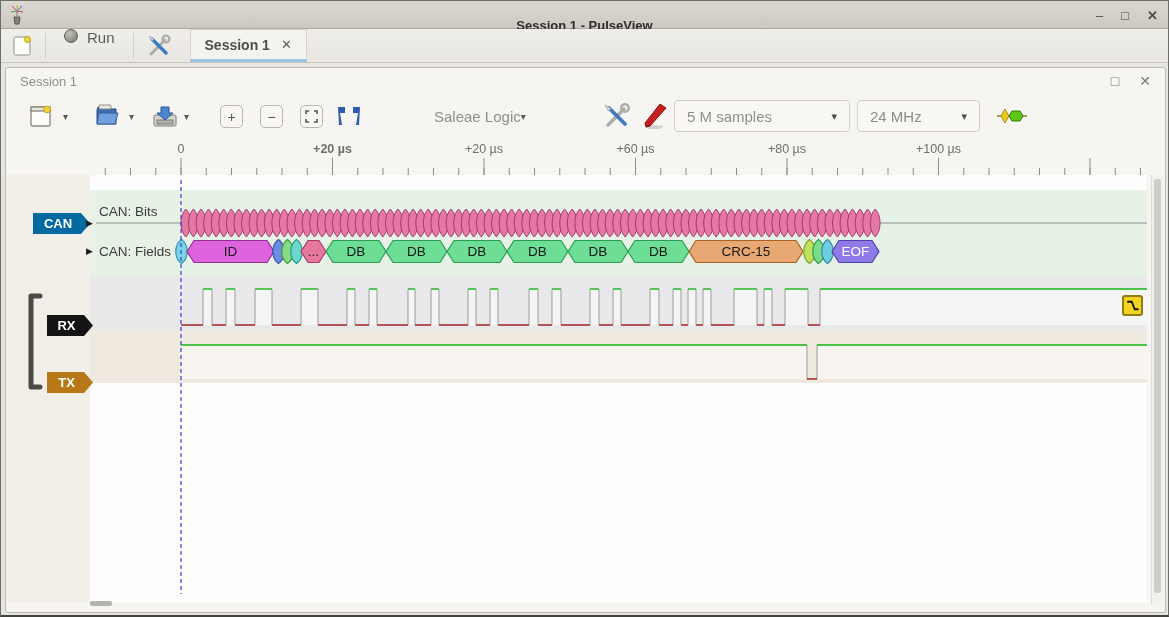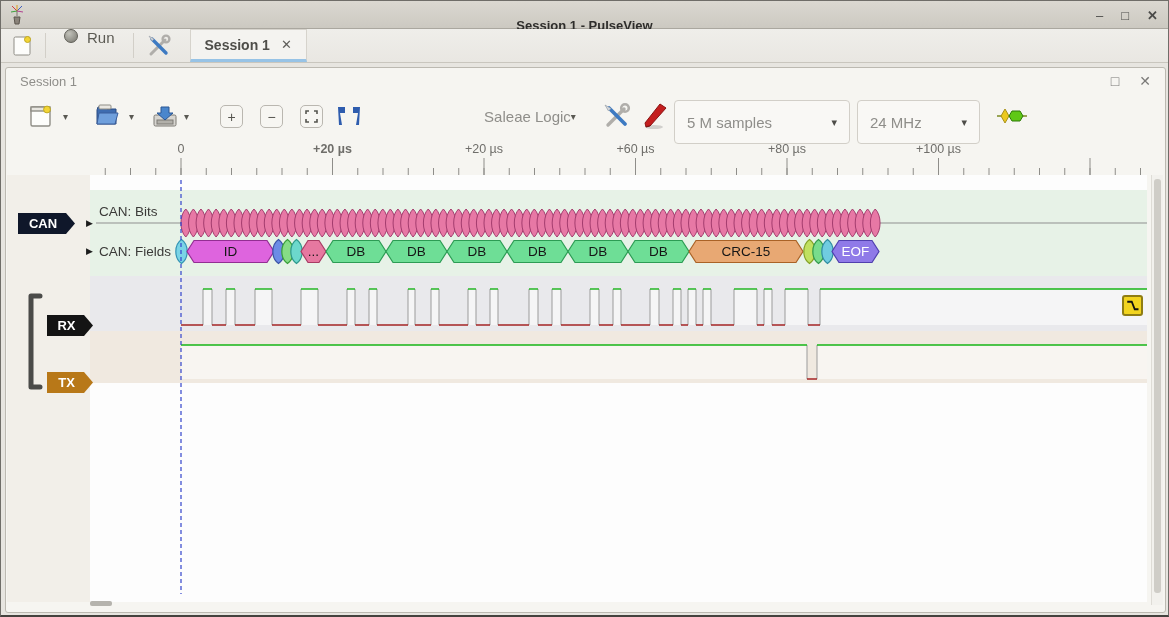--- a/index.html
+++ b/index.html
@@ -37,21 +37,21 @@
   .sub-controls { position:absolute; right:14px; top:5px; display:flex; gap:20px;
                   font-size:14px; color:#7a7977; }
   
   .s-btn { position:absolute; top:33px; height:30px; background:transparent; border:none;
            display:flex; align-items:center; }
   .dd-arrow { font-size:10px; color:#5a5953; }
   .sq-btn { position:absolute; top:37px; width:23px; height:23px; background:#f7f6f2;
             border:1px solid #bab7b0; border-radius:5px; color:#56554f; font-size:14px;
             display:flex; align-items:center; justify-content:center; line-height:1; }
   .device-label { font-size:15px; color:#8f8e8a; }
-  .combo { position:absolute; top:32px; height:44px; background:#f9f8f5; border:1px solid #d2cfc8;
+  .combo { position:absolute; top:32px; height:32px; background:#f9f8f5; border:1px solid #d2cfc8;
            border-radius:4px; display:flex; align-items:center; justify-content:space-between;
            padding:4px 12px; font-size:15px; color:#8f8e8a; }
   .combo .dd-arrow { font-size:11px; color:#4d4c48; }
   
   .ruler { position:absolute; left:0; top:72px; right:14px; height:40px; }
   .ruler-label { position:absolute; top:2px; transform:translateX(-50%); font-size:12.5px; color:#6f6e6a; }
   
   .trace-view { position:absolute; left:0; top:0; width:1159px; height:544px; }
   #trace-svg { position:absolute; left:0; top:0; pointer-events:none; }
   .row-label { position:absolute; transform:translateY(-50%); font-size:13.5px; color:#3b3a38; }
@@ -168,21 +168,21 @@
       <svg width="13" height="13" viewBox="0 0 13 13">
         <path d="M1 4 V1 H4 M9 1 H12 V4 M12 9 V12 H9 M4 12 H1 V9" fill="none" stroke="#56554f" stroke-width="1.6"></path>
       </svg>
     </div>
     <button class="s-btn" style="left:328px">
       <svg width="30" height="22" viewBox="0 0 30 22">
         <path d="M4 2 H11 V8 H6 L8 20 H5 Z" fill="#2e5cae"></path>
         <path d="M26 2 H19 V8 H24 L22 20 H25 Z" fill="#2e5cae"></path>
       </svg>
     </button>
-    <button class="s-btn" style="left:444px; width:160px; justify-content:center">
+    <button class="s-btn" style="left:428px; width:160px; justify-content:flex-start">
       <span class="device-label">Saleae Logic</span>
       <span class="dd-arrow">▾</span>
     </button>
     <button class="s-btn" style="left:596px">
       <svg width="30" height="28" viewBox="0 0 30 28">
         <line x1="6" y1="23" x2="22" y2="7" stroke="#b0aeaa" stroke-width="3.4" stroke-linecap="round"></line>
         <circle cx="23" cy="6" r="3.8" fill="none" stroke="#b0aeaa" stroke-width="2.6"></circle>
         <line x1="7" y1="6" x2="23" y2="22" stroke="#3d7ac2" stroke-width="3.8" stroke-linecap="round"></line>
         <polygon points="3,3 9,6.5 6.5,9" fill="#d4d8de" stroke="#9aa0a8" stroke-width="0.7"></polygon>
       </svg>
@@ -607,21 +607,21 @@
           <rect x="811" y="277" width="330" height="34" fill="rgba(255,255,255,0.55)"></rect>
           <line x1="801" y1="277" x2="801" y2="311" stroke="#9b9b9b" stroke-width="1"></line>
           <line x1="811" y1="277" x2="811" y2="311" stroke="#9b9b9b" stroke-width="1"></line>
           <line x1="175" y1="277" x2="801" y2="277" stroke="#16b416" stroke-width="1.4"></line>
           <line x1="801" y1="311" x2="811" y2="311" stroke="#a01616" stroke-width="1.4"></line>
           <line x1="811" y1="277" x2="1141" y2="277" stroke="#16b416" stroke-width="1.4"></line>
           <path d="M 34 228 L 25 228 L 25 319 L 34 319" fill="none" stroke="#4b4b49" stroke-width="5" stroke-linecap="round" stroke-linejoin="round"></path>
           <line x1="175" y1="112" x2="175" y2="526" stroke="#3344cc" stroke-width="1.2" stroke-dasharray="4 3"></line>
         </svg>
 
-      <div class="tag" style="left:12px; top:145px; width:57px; background:#0f172a">CAN</div>
+      <div class="tag" style="left:27px; top:145px; width:57px; background:#0369a1">CAN</div>
       <span class="expander" style="left:80px; top:155px">▶</span>
       <span class="row-label" style="left:93px; top:143px">CAN: Bits</span>
       <span class="expander" style="left:80px; top:183px">▶</span>
       <span class="row-label" style="left:93px; top:183px">CAN: Fields</span>
 
       <div class="tag" style="left:41px; top:247px; width:46px; background:#141414">RX</div>
       <div class="tag" style="left:41px; top:304px; width:46px; background:#b87818">TX</div>
 
       <div class="trigger-marker" style="left:1116px; top:227px">
         <svg width="15" height="15" viewBox="0 0 20 20">

